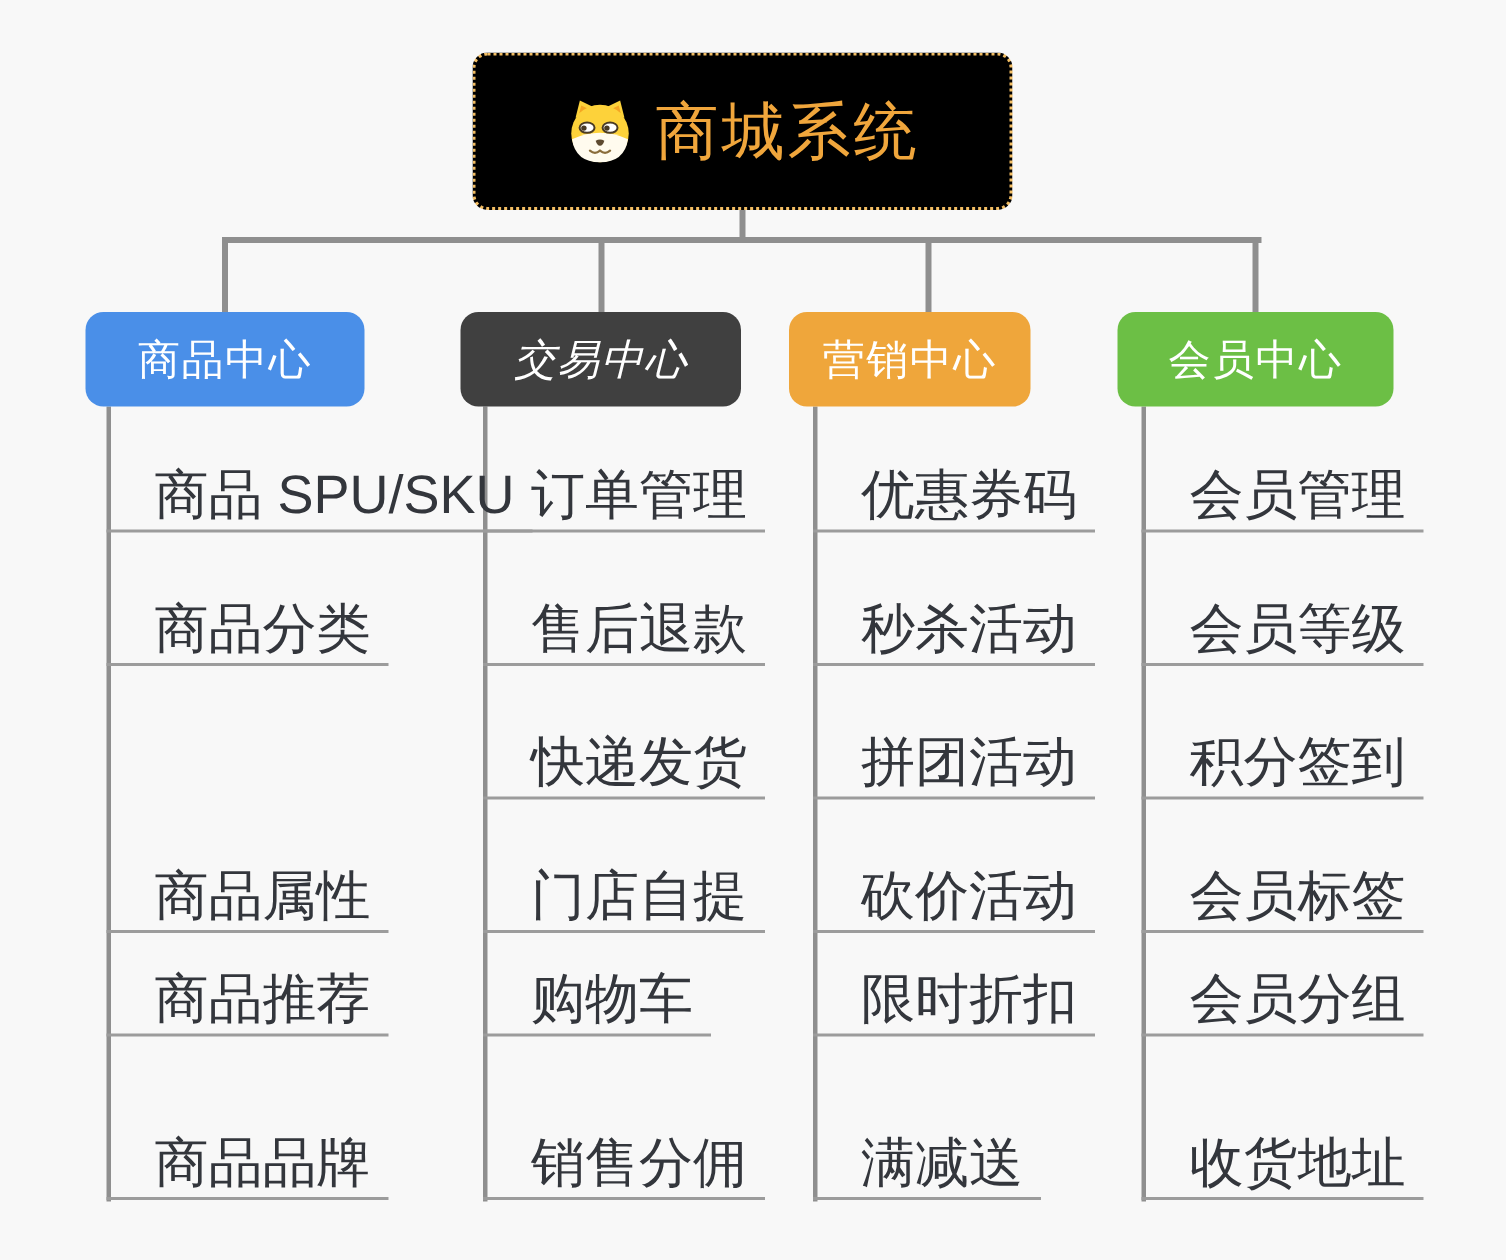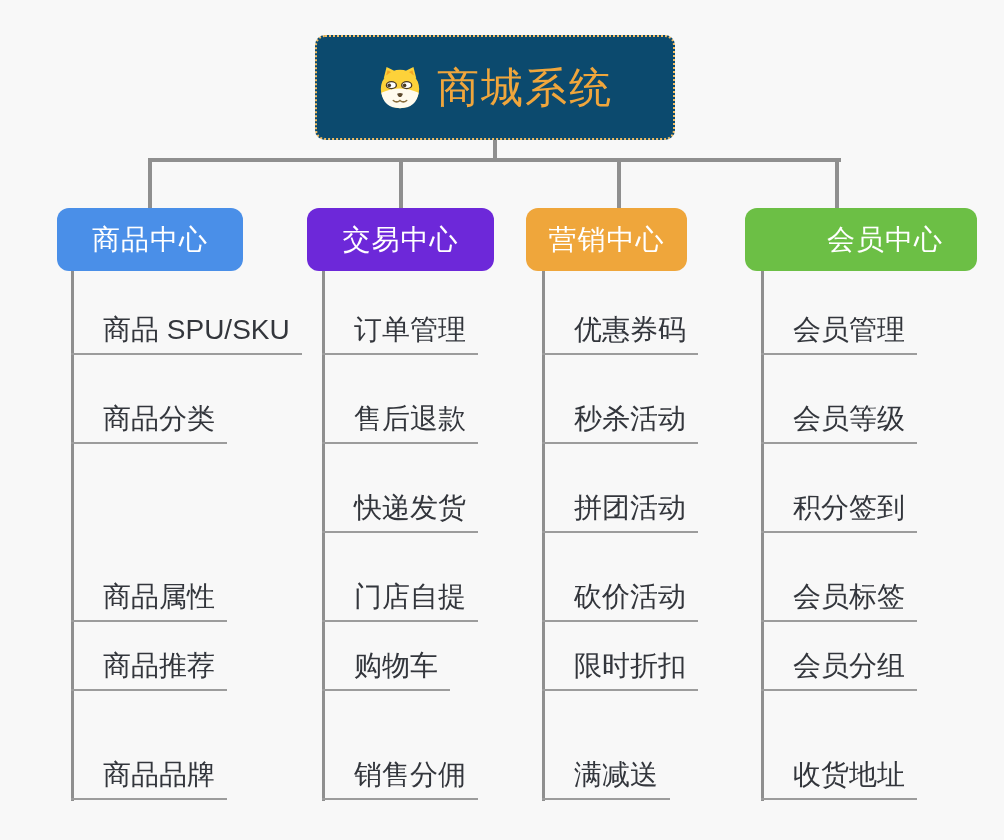--- a/index.html
+++ b/index.html
@@ -14,21 +14,21 @@
     background:#f8f8f8;
     overflow:hidden;
   }
 
   
   .root-node{
     position:absolute;
     left:315px; top:35px;
     width:360px; height:105px;
     box-sizing:border-box;
-    background:#0c4a6e;
+    background:#000000;
     border:2px dotted #f2bd63;
     border-radius:10px;
     display:flex;
     align-items:center;
     justify-content:center;
     gap:14px;
   }
   .root-title{
     font-size:42px;
     color:#f0a63c;
@@ -63,21 +63,21 @@
   .b2{left:307px;width:187px}
   .b3{left:526px;width:161px}
   .b4{left:745px;width:184px}
 
   
   .leaf{
     position:absolute;
     box-sizing:border-box;
     padding:0 12px 7px 32px;
     border-bottom:2px solid #9c9c9c;
-    font-size:28px;
+    font-size:36px;
     line-height:32px;
     color:#33363c;
     white-space:nowrap;
   }
   .c1{left:71px}.c2{left:322px}.c3{left:542px}.c4{left:761px}
   .r1{top:314px}.r2{top:403px}.r3{top:492px}.r4{top:581px}.r5{top:650px}.r6{top:759px}
 </style>
 </head>
 <body>
 
@@ -114,27 +114,27 @@
       <path d="M21 30 Q24 28.5 27 30 Q26 33.5 24 33.5 Q22 33.5 21 30 Z" fill="#5d4a2f"></path>
 
       <path d="M17 37 Q20.5 40 24 37 Q27.5 40 31 37" fill="none" stroke="#8a6d3b" stroke-width="1.6" stroke-linecap="round"></path>
     </svg>
     <span class="root-title">商城系统</span>
   </div>
 
   <div class="branch b1" style="background-color: rgb(74, 143, 232);">
     <span>商品中心</span>
   </div>
-  <div class="branch b2" style="background-color: #6d28d9;">
+  <div class="branch b2" style="background-color: #404040; font-style: italic;">
     <span>交易中心</span>
   </div>
   <div class="branch b3" style="background-color: rgb(239, 166, 59);">
     <span>营销中心</span>
   </div>
-  <div class="branch b4" style="background-color: rgb(108, 191, 69); padding-left: 48px;">
+  <div class="branch b4" style="background-color: rgb(108, 191, 69);">
     <span>会员中心</span>
   </div>
 
   <div class="leaf c1 r1">商品 SPU/SKU</div>
   <div class="leaf c1 r2">商品分类</div>
   <div class="leaf c1 r4">商品属性</div>
   <div class="leaf c1 r5">商品推荐</div>
   <div class="leaf c1 r6">商品品牌</div>
 
   <div class="leaf c2 r1">订单管理</div>

